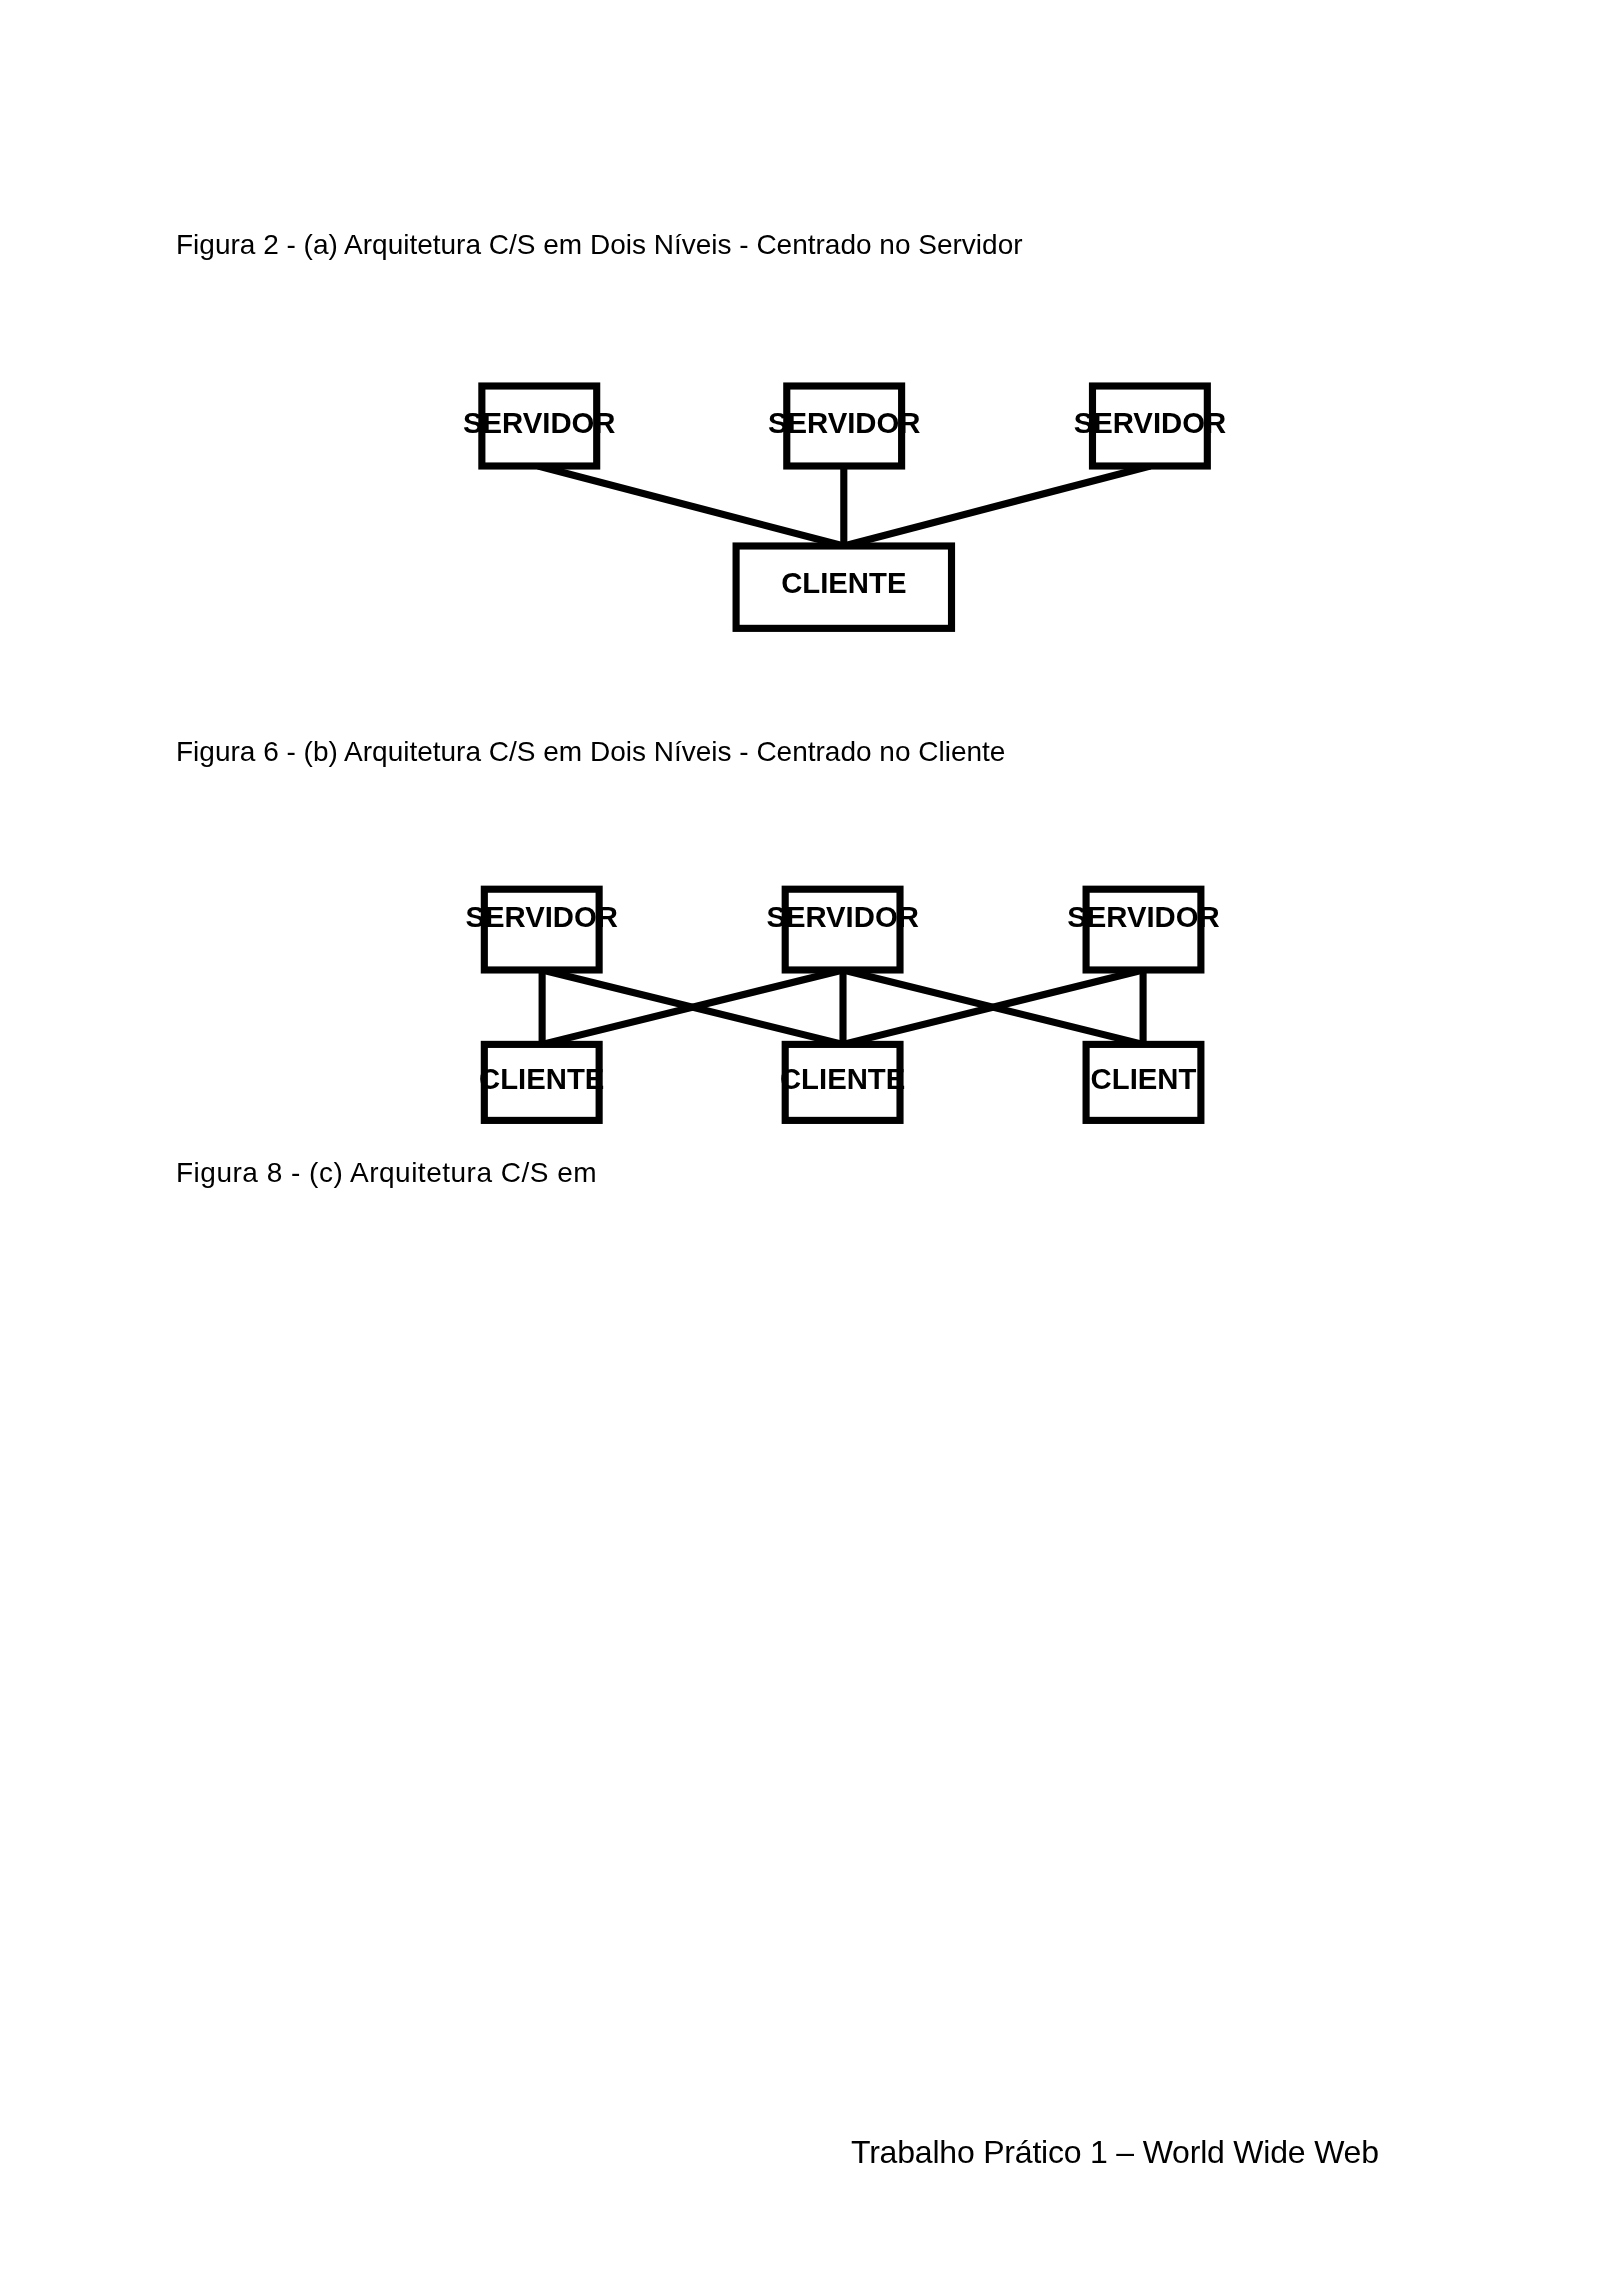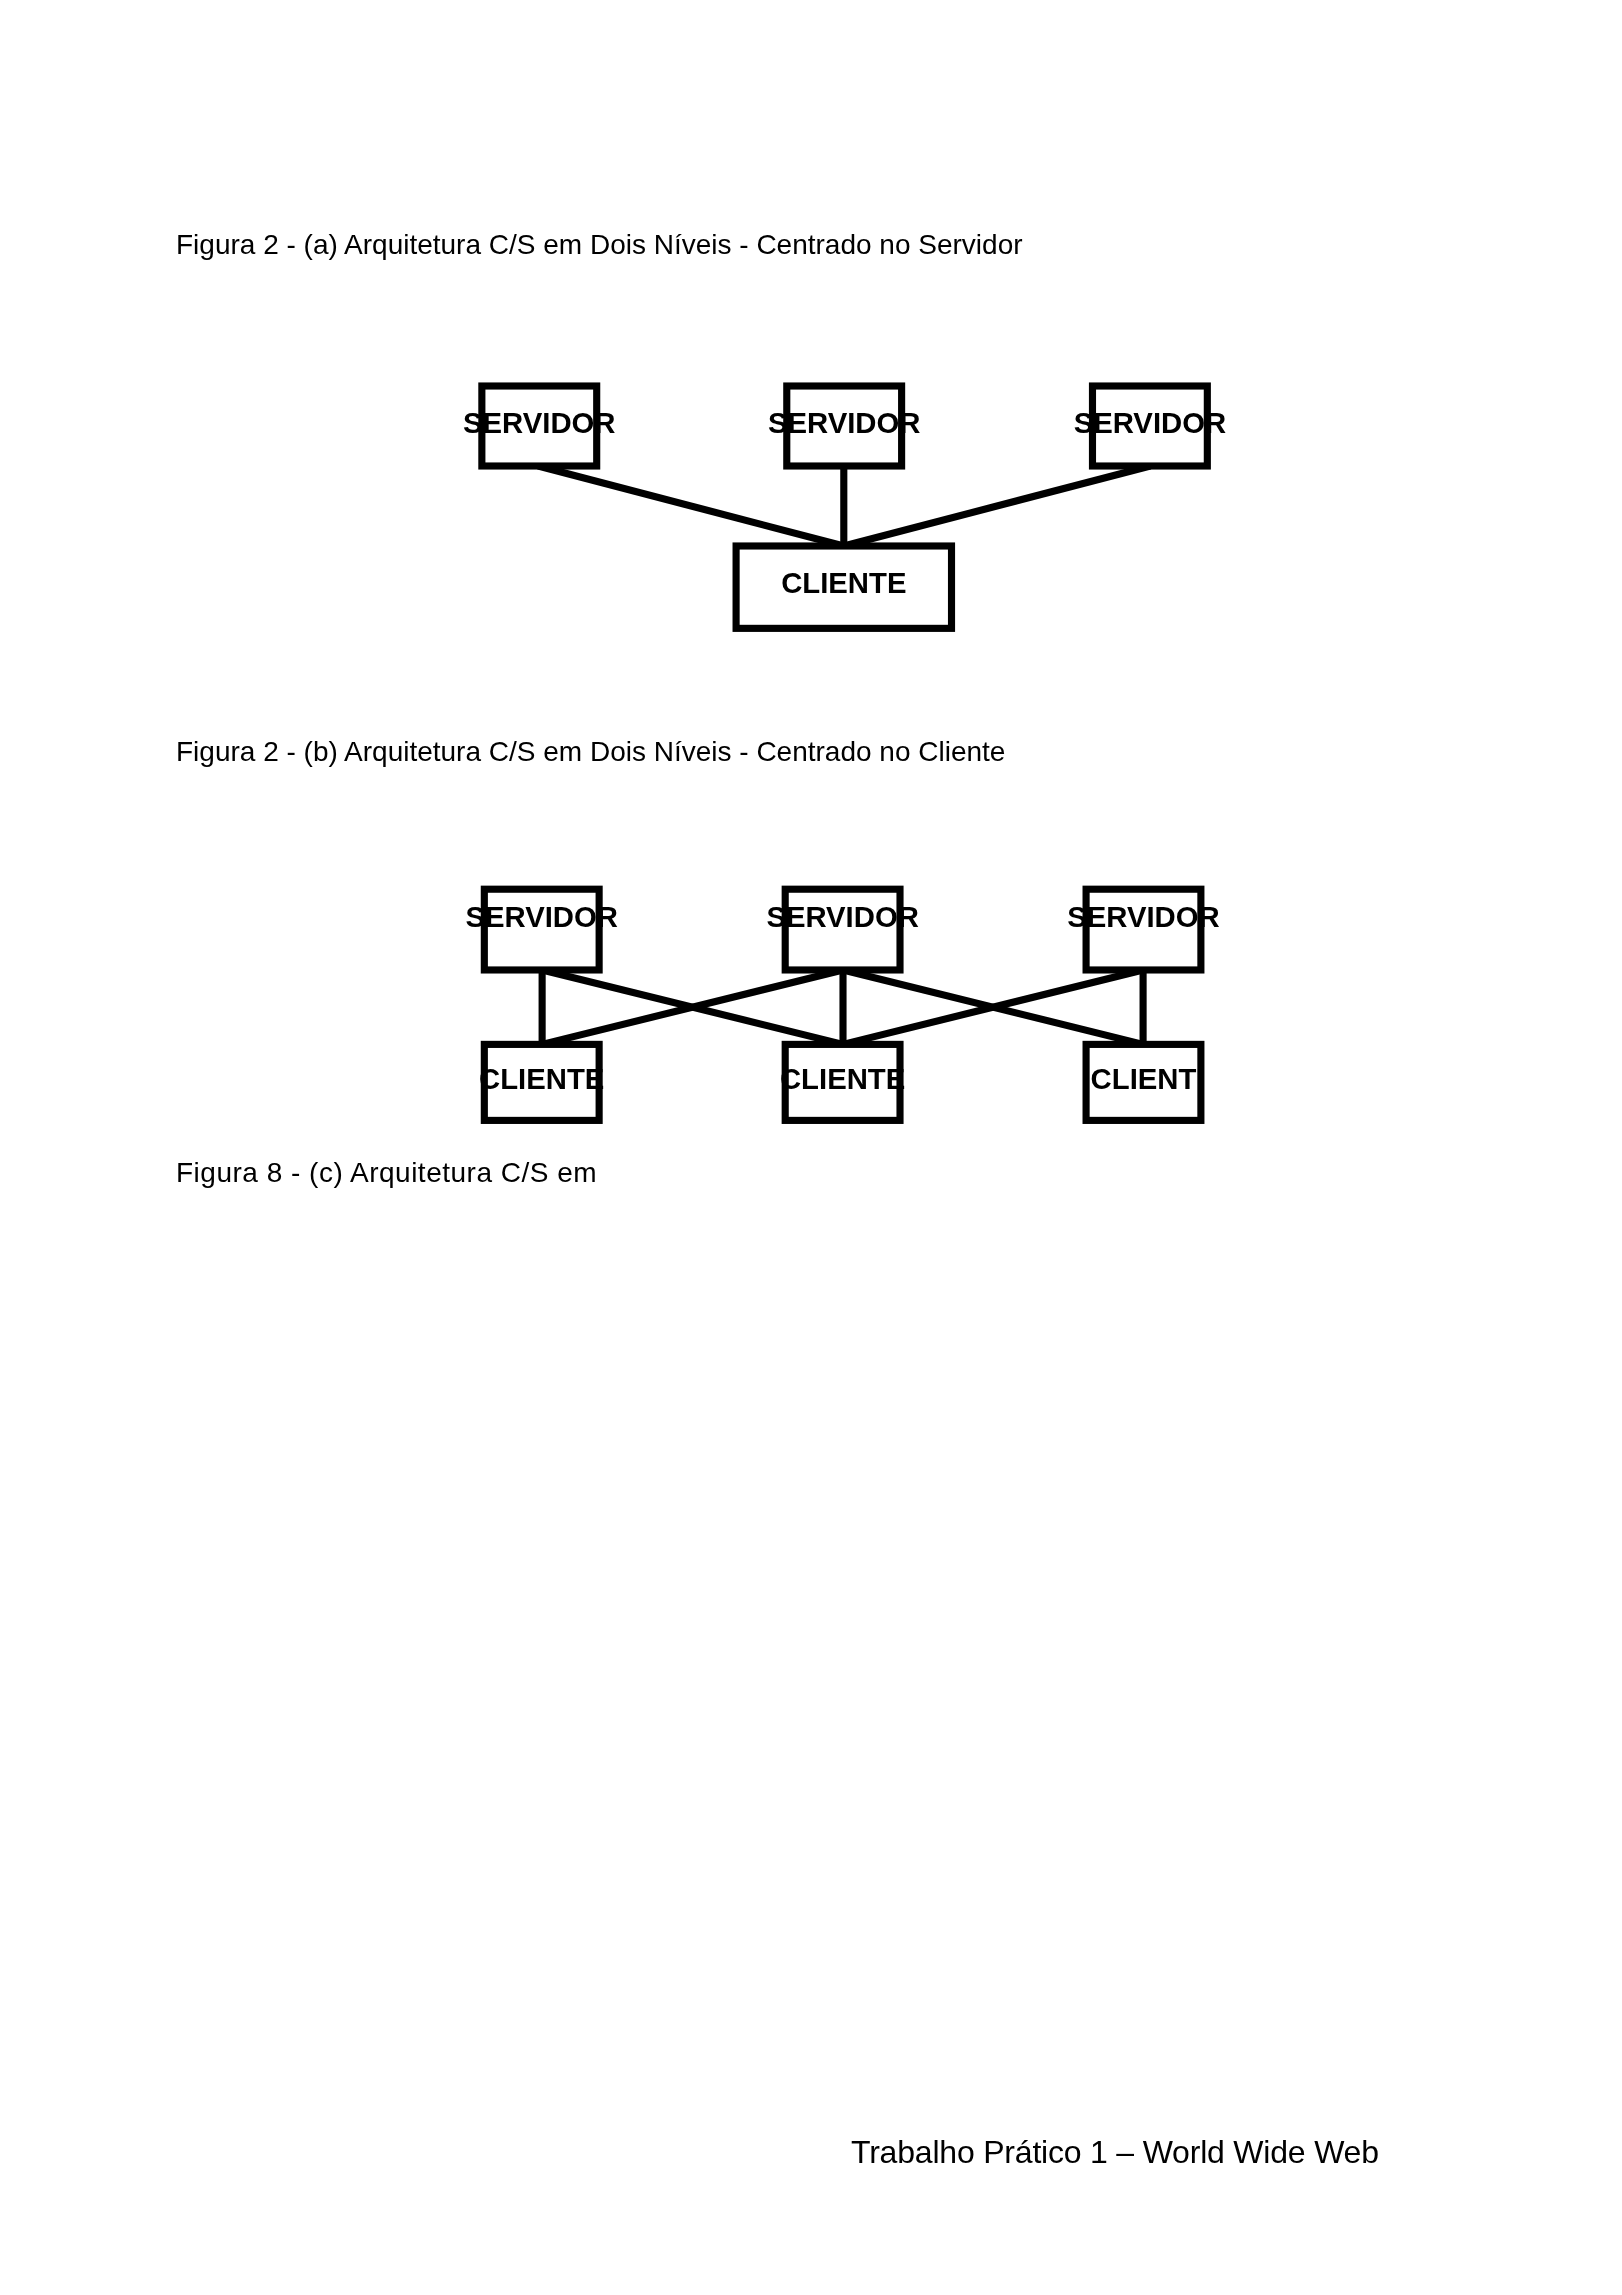--- a/index.html
+++ b/index.html
@@ -101,21 +101,21 @@
         <text class="node-label" x="1435.5" y="483" font-size="37" text-anchor="middle" dominant-baseline="middle">SERVIDOR</text>
       </g>
 
       <g>
         <rect x="913" y="636" width="272" height="104" fill="#ffffff" stroke="#000000" stroke-width="9"></rect>
         <text class="node-label" x="1049" y="686" font-size="37" text-anchor="middle" dominant-baseline="middle">CLIENTE</text>
       </g>
     </svg>
   </div>
 
-  <div class="caption caption-b">Figura 2 - (b) Arquitetura C/S em Dois Níveis - Centrado no Cliente</div>
+  <div class="caption caption-b">Figura 6 - (b) Arquitetura C/S em Dois Níveis - Centrado no Cliente</div>
 
   <div class="figure" style="top:0;">
     <svg width="1622" height="1156" viewBox="0 0 2048 1460" xmlns="http://www.w3.org/2000/svg">
 
       <g stroke="#000000" stroke-width="9" fill="none" stroke-linecap="butt">
 
         <line x1="668" y1="1172" x2="668" y2="1266"></line>
         <line x1="1048" y1="1172" x2="1048" y2="1266"></line>
         <line x1="1427" y1="1172" x2="1427" y2="1266"></line>
 

